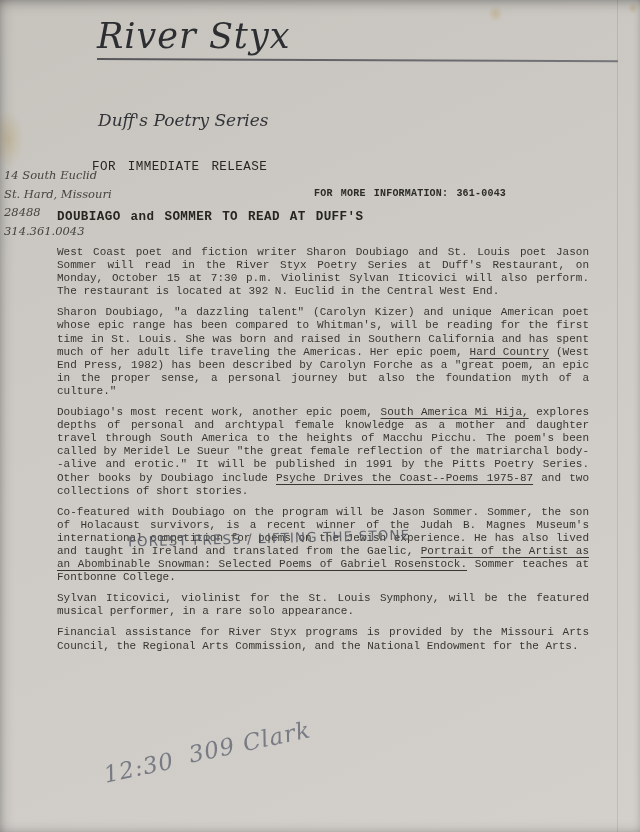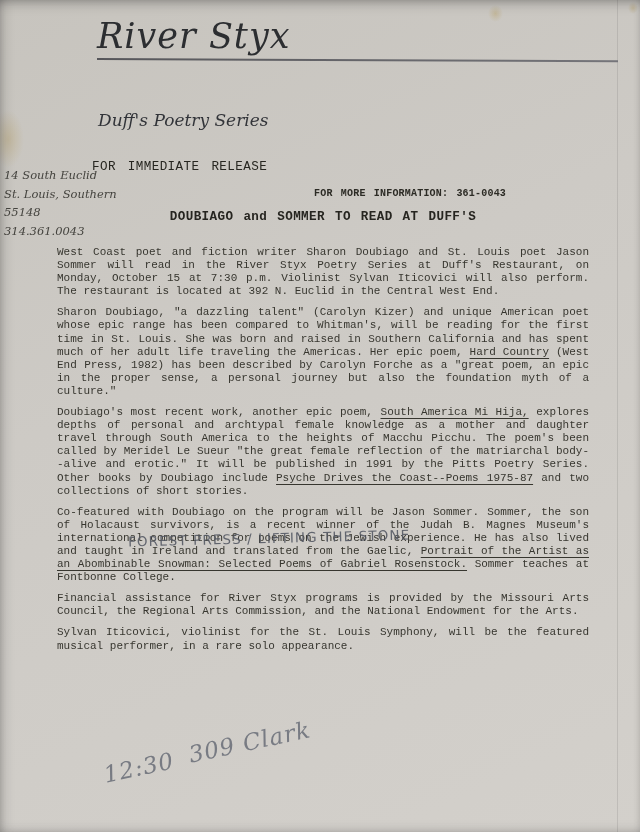--- a/index.html
+++ b/index.html
@@ -72,21 +72,21 @@
   .info {
     position: absolute; left: 314px; top: 188px;
     font-size: 10px; font-weight: bold;
     letter-spacing: .2px; word-spacing: 2px;
     color: #2c2b25;
     white-space: nowrap;
   }
   .headline {
     position: absolute; left: 57px; top: 210px; width: 532px;
     margin: 0;
-    text-align: center;
+    text-align: left;
     font-size: 12.6px; font-weight: bold;
     letter-spacing: .4px; word-spacing: 2px;
     color: #262520;
   }
   .body-text {
     position: absolute; left: 57px; top: 246px; width: 532px;
     font-size: 11px;
     line-height: 13.1px;
     text-align: justify;
     color: #37362f;
@@ -149,37 +149,37 @@
   <div class="stain-b"></div>
   <div class="stain-c"></div>
   <div class="edge-line-right"></div>
 
   <div class="lh-title">River Styx</div>
   <div class="lh-rule"></div>
   <div class="lh-subtitle">Duff's Poetry Series</div>
 
   <div class="address">
     <div>14 South Euclid</div>
-    <div>St. Louis, Southern</div>
-    <div>55148</div>
+    <div>St. Hard, Missouri</div>
+    <div>28488</div>
     <div>314.361.0043</div>
   </div>
 
   <div class="release">FOR IMMEDIATE RELEASE</div>
   <div class="info">FOR MORE INFORMATION: 361-0043</div>
 
   <h1 class="headline">DOUBIAGO and SOMMER TO READ AT DUFF'S</h1>
 
   <main class="body-text">
       <p class="para"><span>West Coast poet and fiction writer Sharon Doubiago and St. Louis poet Jason Sommer will read in the River Styx Poetry Series at Duff's Restaurant, on Monday, October 15 at 7:30 p.m. Violinist Sylvan Iticovici will also perform. The restaurant is located at 392 N. Euclid in the Central West End.</span></p>
       <p class="para"><span>Sharon Doubiago, "a dazzling talent" (Carolyn Kizer) and unique American poet whose epic range has been compared to Whitman's, will be reading for the first time in St. Louis. She was born and raised in Southern California and has spent much of her adult life traveling the Americas. Her epic poem, </span><span class="u">Hard Country</span><span> (West End Press, 1982) has been described by Carolyn Forche as a "great poem, an epic in the proper sense, a personal journey but also the foundation myth of a culture."</span></p>
       <p class="para"><span>Doubiago's most recent work, another epic poem, </span><span class="u">South America Mi Hija,</span><span> explores depths of personal and archtypal female knowledge as a mother and daughter travel through South America to the heights of Macchu Picchu. The poem's been called by Meridel Le Sueur "the great female reflection of the matriarchal body--alive and erotic." It will be published in 1991 by the Pitts Poetry Series. Other books by Doubiago include </span><span class="u">Psyche Drives the Coast--Poems 1975-87</span><span> and two collections of short stories.</span></p>
       <p class="para"><span>Co-featured with Doubiago on the program will be Jason Sommer. Sommer, the son of Holacaust survivors, is a recent winner of the Judah B. Magnes Museum's international competition for poems on the Jewish experience. He has also lived and taught in Ireland and translated from the Gaelic, </span><span class="u">Portrait of the Artist as an Abombinable Snowman: Selected Poems of Gabriel Rosenstock.</span><span> Sommer teaches at Fontbonne College.</span></p>
+      <p class="para"><span>Sylvan Iticovici, violinist for the St. Louis Symphony, will be the featured musical performer, in a rare solo appearance.</span></p>
       <p class="para"><span>Financial assistance for River Styx programs is provided by the Missouri Arts Council, the Regional Arts Commission, and the National Endowment for the Arts.</span></p>
-      <p class="para"><span>Sylvan Iticovici, violinist for the St. Louis Symphony, will be the featured musical performer, in a rare solo appearance.</span></p>
     </main>
 
   <div class="note-inline">FOREST PRESS / LIFTING THE STONE</div>
 
   <div class="note-bottom">
     <span class="time">12:30</span><span class="loc">309 Clark</span>
   </div>
 
 </div>
 

